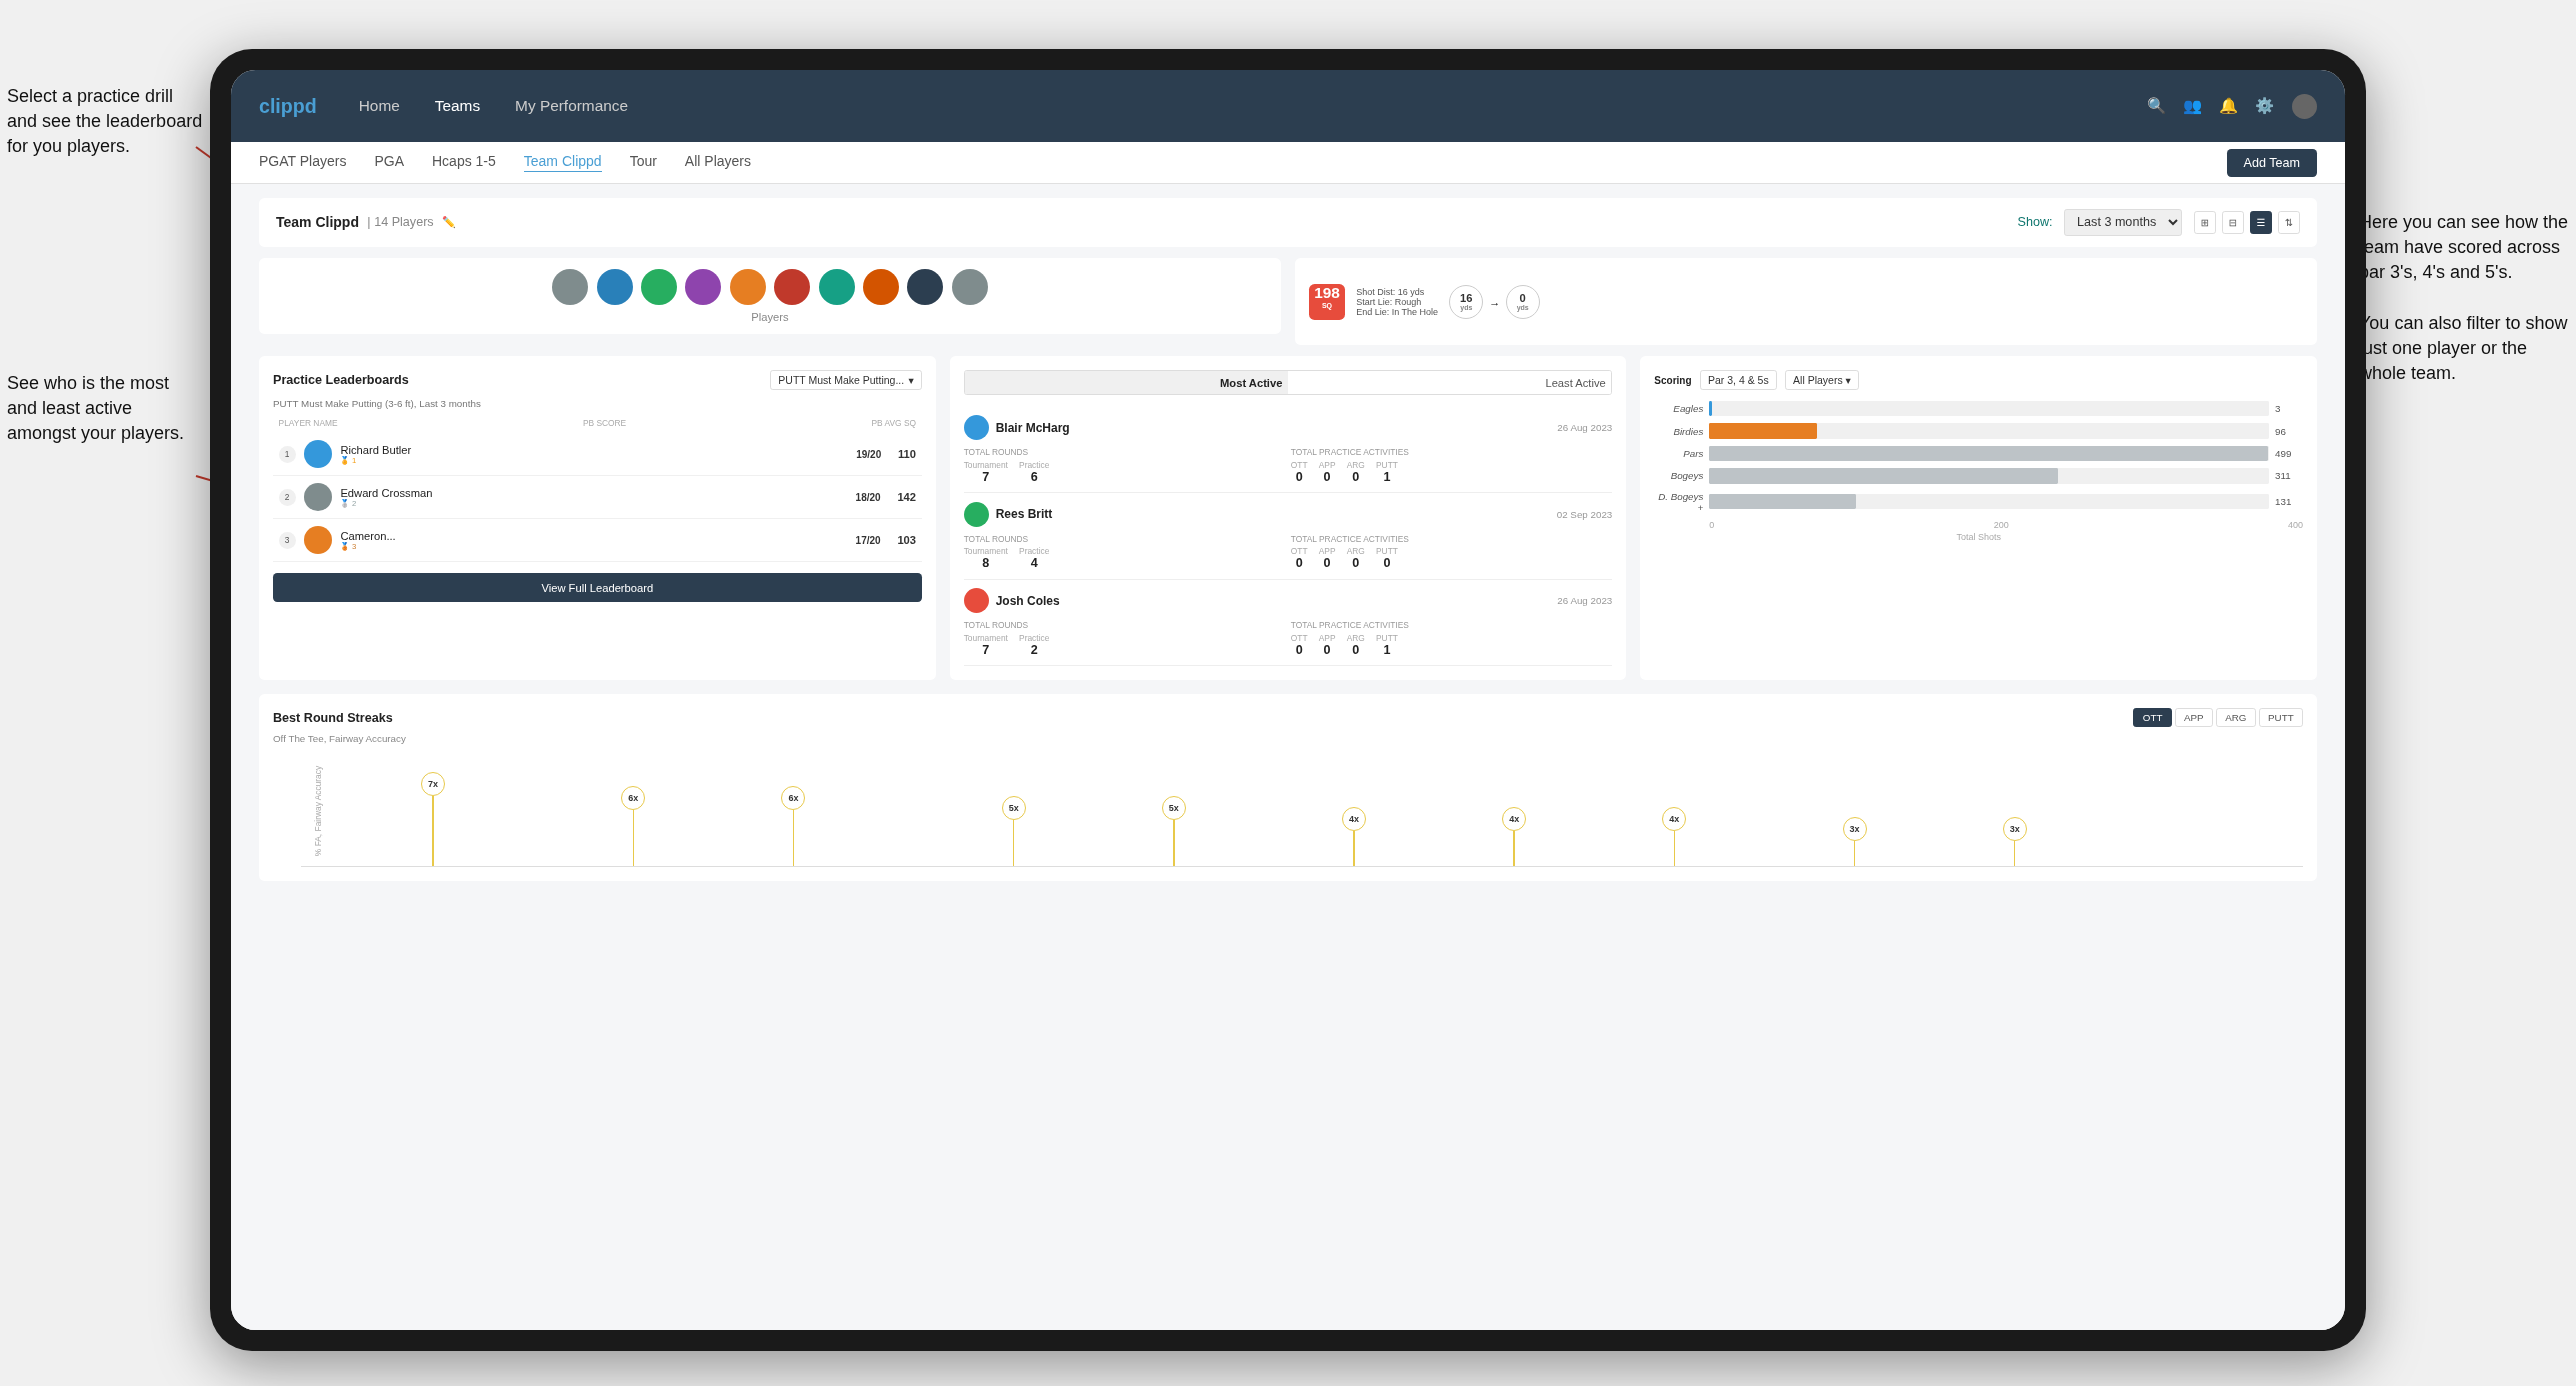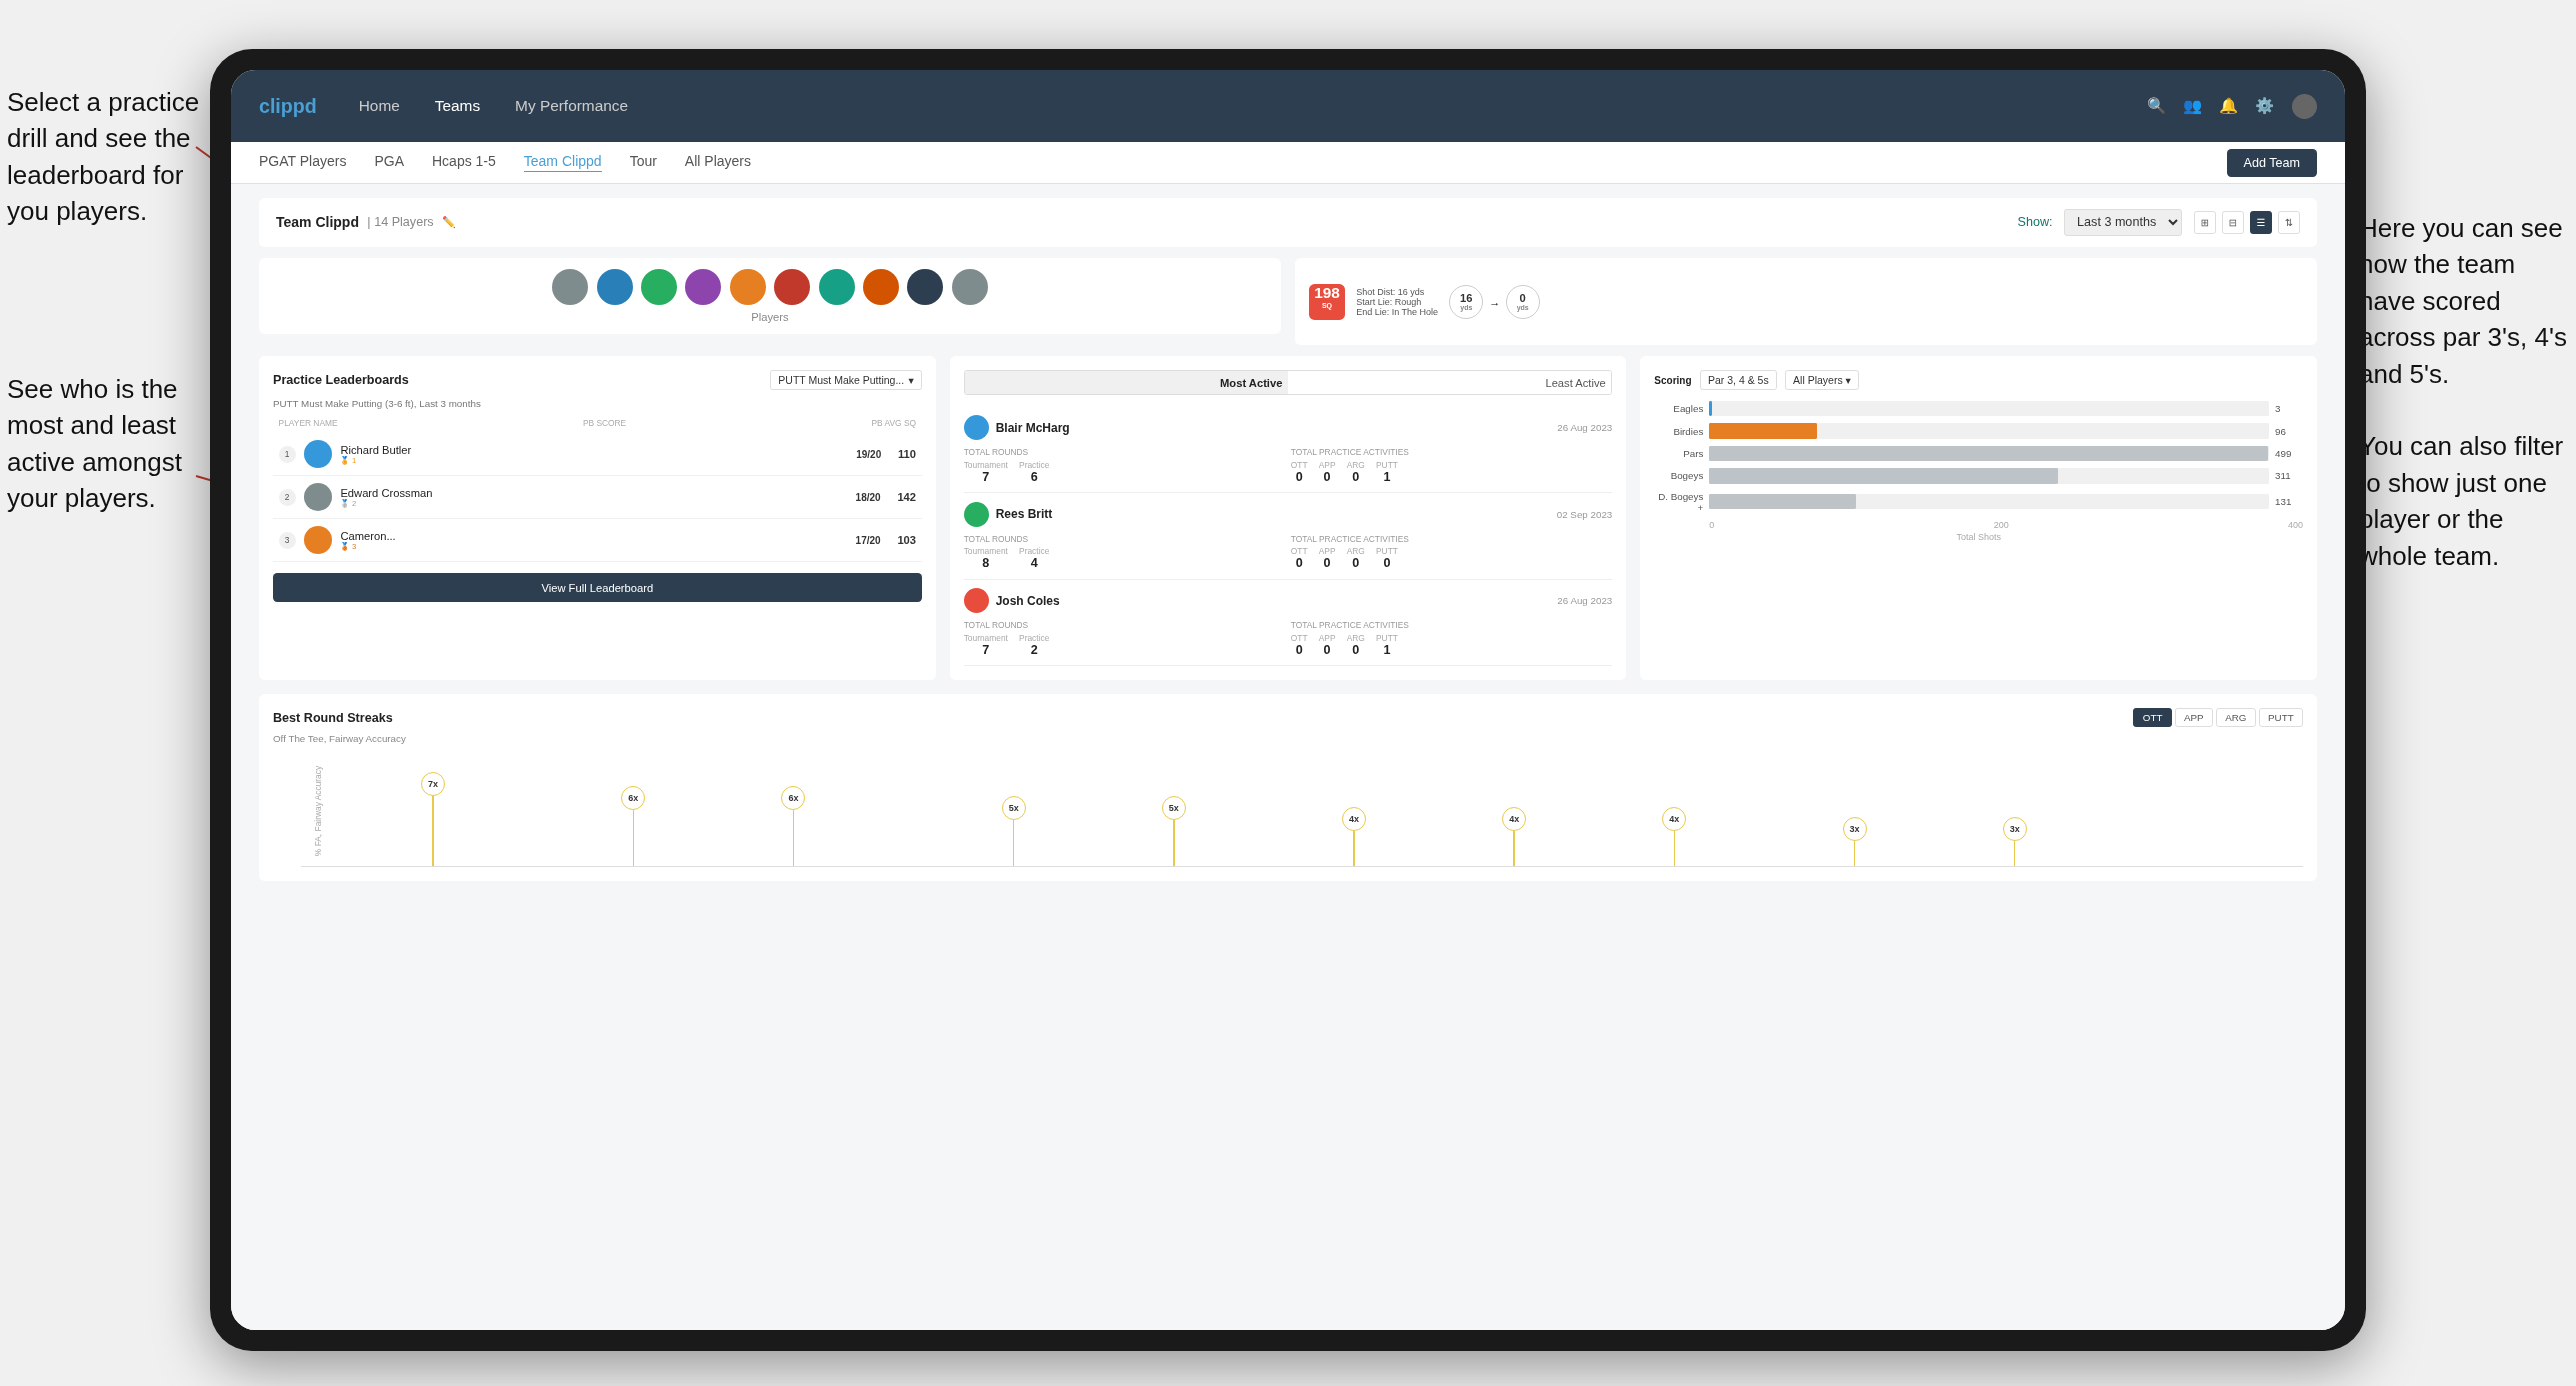--- a/index.html
+++ b/index.html
@@ -8,21 +8,21 @@
       font-family: -apple-system, BlinkMacSystemFont, 'Segoe UI', sans-serif;
       width: 2576px;
       height: 1386px;
       position: relative;
       overflow: hidden;
     }
 
     
     .annotation {
       position: absolute;
-      font-size: 26px;
+      font-size: 18px;
       line-height: 1.4;
       color: #111;
       font-weight: 400;
       max-width: 196px;
     }
     .annotation-left1 { top: 84px; left: 7px; }
     .annotation-left2 { top: 371px; left: 7px; }
     .annotation-right1 { top: 210px; right: 7px; max-width: 210px; }
 
     
@@ -451,21 +451,21 @@
       color: #333;
       cursor: pointer;
     }
     .bar-chart { }
     .bar-row {
       display: flex;
       align-items: center;
       margin-bottom: 7px;
       gap: 5.6px;
     }
-    .bar-label { width: 49px; font-size: 9.8px; color: #555; text-align: right; }
+    .bar-label { width: 49px; font-size: 9.8px; color: #555; text-align: right; font-style: italic; }
     .bar-track {
       flex: 1;
       height: 15.4px;
       background: #f0f0f0;
       border-radius: 1.4px;
       position: relative;
     }
     .bar-fill {
       height: 100%;
       border-radius: 1.4px;

